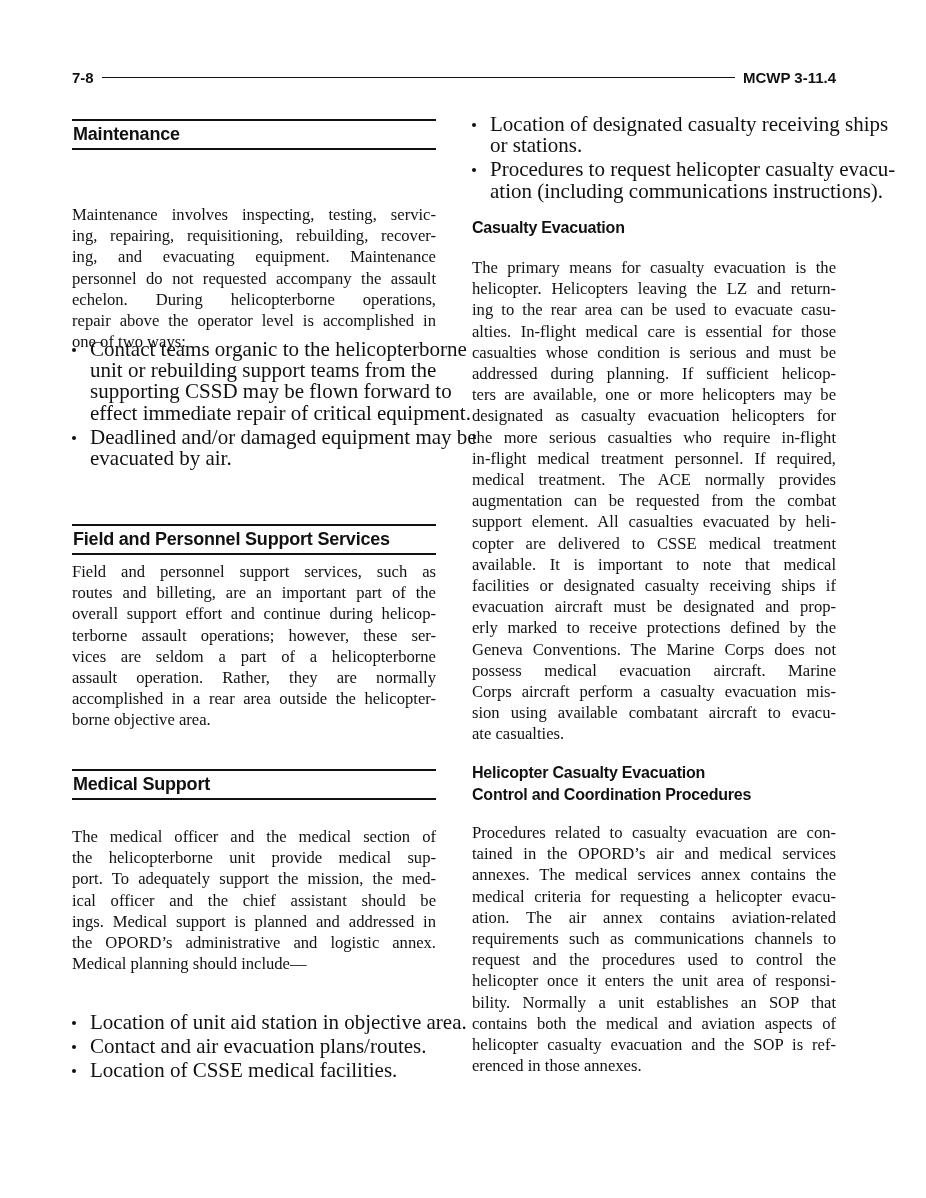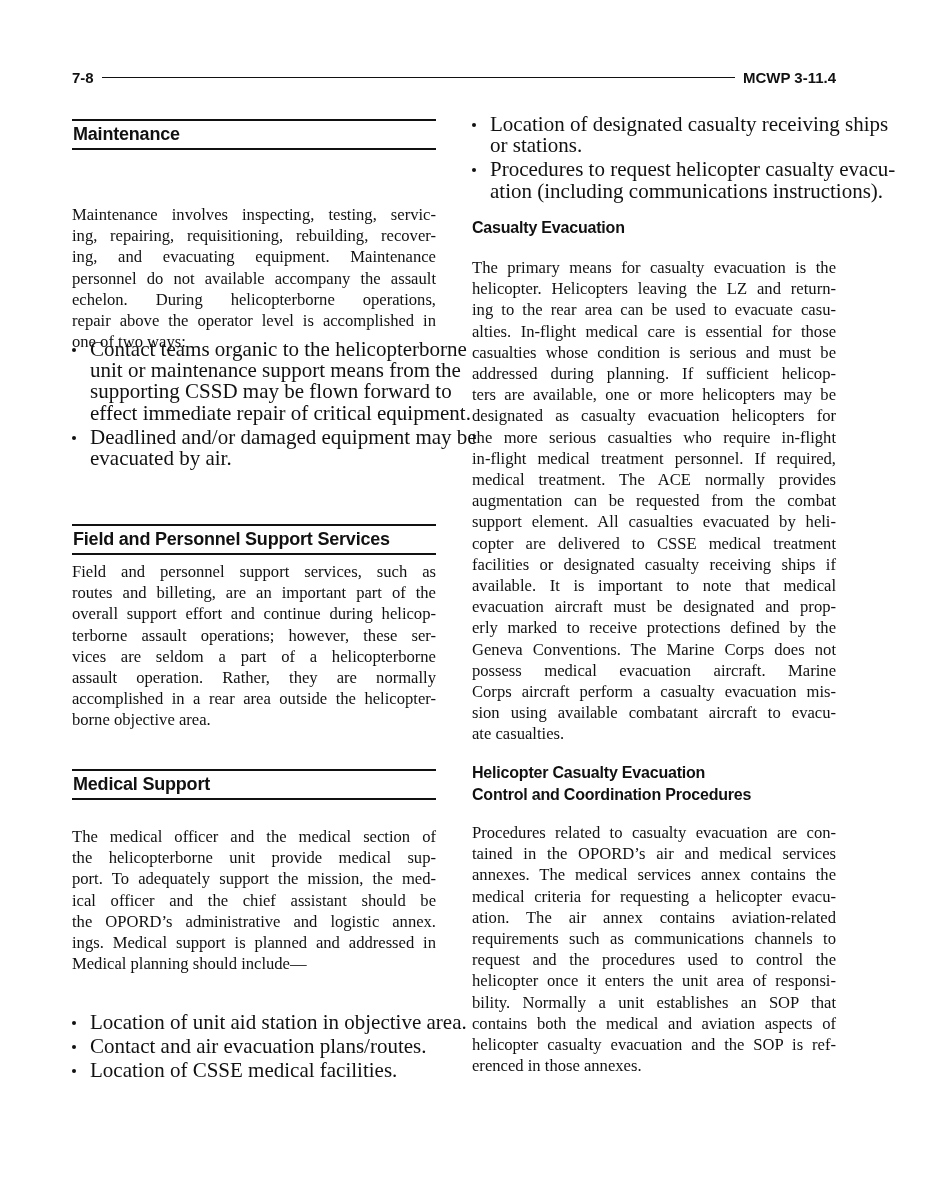--- a/index.html
+++ b/index.html
@@ -129,31 +129,31 @@
 </div>
 
 <div class="column col-left">
 
   <div class="section-head" style="top:119px;">Maintenance</div>
 
   <div class="para" style="top:192px;margin-top:12px;">
     <span class="ln">Maintenance involves inspecting, testing, servic-</span>
     <span class="ln">ing, repairing, requisitioning, rebuilding, recover-</span>
     <span class="ln">ing, and evacuating equipment. Maintenance</span>
-    <span class="ln">personnel do not available accompany the assault</span>
+    <span class="ln">personnel do not requested accompany the assault</span>
     <span class="ln">echelon. During helicopterborne operations,</span>
     <span class="ln">repair above the operator level is accomplished in</span>
     <span class="ln last">one of two ways:</span>
   </div>
 
   <ul class="bullets" style="top:339px;">
     <li>
       <span class="dot"></span>
       <span class="ln">Contact teams organic to the helicopterborne</span>
-      <span class="ln">unit or maintenance support means from the</span>
+      <span class="ln">unit or rebuilding support teams from the</span>
       <span class="ln">supporting CSSD may be flown forward to</span>
       <span class="ln last">effect immediate repair of critical equipment.</span>
     </li>
     <li>
       <span class="dot"></span>
       <span class="ln">Deadlined and/or damaged equipment may be</span>
       <span class="ln last">evacuated by air.</span>
     </li>
   </ul>
 
@@ -170,22 +170,22 @@
     <span class="ln last">borne objective area.</span>
   </div>
 
   <div class="section-head" style="top:769px;">Medical Support</div>
 
   <div class="para" style="top:826px;">
     <span class="ln">The medical officer and the medical section of</span>
     <span class="ln">the helicopterborne unit provide medical sup-</span>
     <span class="ln">port. To adequately support the mission, the med-</span>
     <span class="ln">ical officer and the chief assistant should be</span>
+    <span class="ln">ings. Medical support is planned and addressed in</span>
     <span class="ln">the OPORD’s administrative and logistic annex.</span>
-    <span class="ln">ings. Medical support is planned and addressed in</span>
     <span class="ln last">Medical planning should include—</span>
   </div>
 
   <ul class="bullets" style="top:1012px;">
     <li>
       <span class="dot"></span>
       <span class="ln last">Location of unit aid station in objective area.</span>
     </li>
     <li>
       <span class="dot"></span>
@@ -223,22 +223,22 @@
     <span class="ln">casualties whose condition is serious and must be</span>
     <span class="ln">addressed during planning. If sufficient helicop-</span>
     <span class="ln">ters are available, one or more helicopters may be</span>
     <span class="ln">designated as casualty evacuation helicopters for</span>
     <span class="ln">the more serious casualties who require in-flight</span>
     <span class="ln">in-flight medical treatment personnel. If required,</span>
     <span class="ln">medical treatment. The ACE normally provides</span>
     <span class="ln">augmentation can be requested from the combat</span>
     <span class="ln">support element. All casualties evacuated by heli-</span>
     <span class="ln">copter are delivered to CSSE medical treatment</span>
+    <span class="ln">available. It is important to note that medical</span>
     <span class="ln">facilities or designated casualty receiving ships if</span>
-    <span class="ln">available. It is important to note that medical</span>
     <span class="ln">evacuation aircraft must be designated and prop-</span>
     <span class="ln">erly marked to receive protections defined by the</span>
     <span class="ln">Geneva Conventions. The Marine Corps does not</span>
     <span class="ln">possess medical evacuation aircraft. Marine</span>
     <span class="ln">Corps aircraft perform a casualty evacuation mis-</span>
     <span class="ln">sion using available combatant aircraft to evacu-</span>
     <span class="ln last">ate casualties.</span>
   </div>
 
   <div class="sub-head" style="top:762px;">

